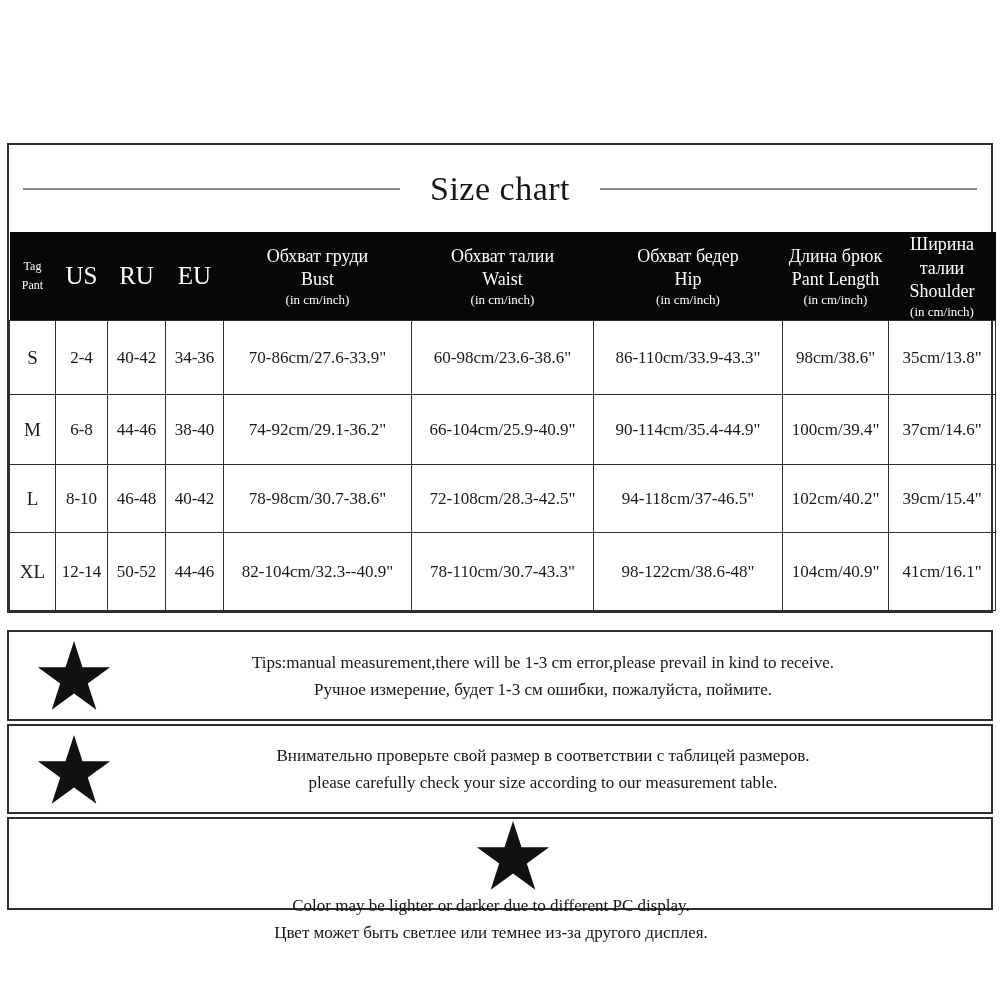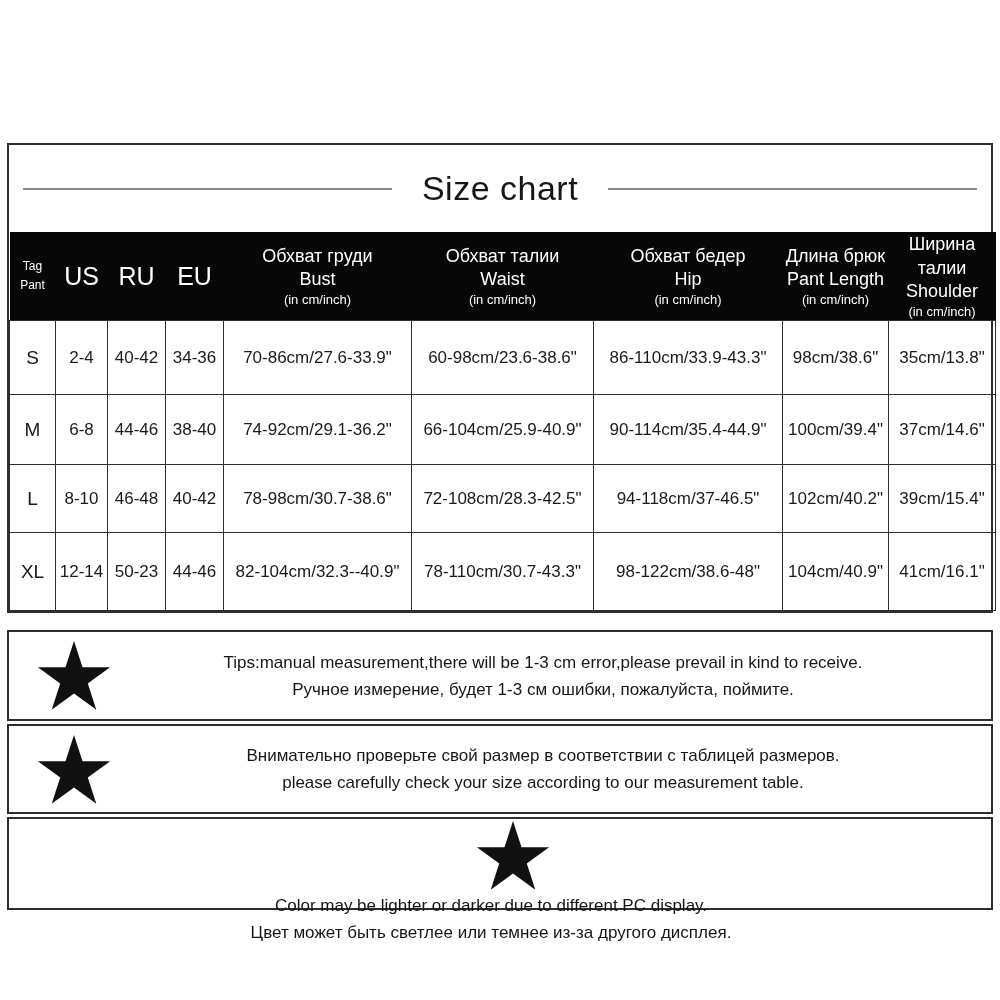--- a/index.html
+++ b/index.html
@@ -1,20 +1,20 @@
 <!DOCTYPE html>
 <html><head>
 <meta charset="utf-8">
 <style>
   html,body{margin:0;padding:0;background:#ffffff;}
   .stage{
     position:relative;
     width:1000px;height:1000px;
     background:#ffffff;
-    font-family:Liberation Sans, sans-serif;
+    font-family:Liberation Serif, serif;
     color:#1a1a1a;
     overflow:hidden;
   }
   .content{position:absolute;left:7px;top:143px;width:986px;}
 
   
   .panel{border:2px solid #2e2e2e;background:#fff;}
   .title-row{height:87px;display:flex;align-items:center;gap:30px;padding:0 14px;}
   .title-line{flex:1;height:2px;background:#8a8a8a;}
   .page-title{margin:0;font-size:34px;font-weight:400;letter-spacing:.5px;color:#161616;white-space:nowrap;}
@@ -142,21 +142,21 @@
               <td>40-42</td>
               <td>78-98cm/30.7-38.6"</td>
               <td>72-108cm/28.3-42.5"</td>
               <td>94-118cm/37-46.5"</td>
               <td>102cm/40.2"</td>
               <td>39cm/15.4"</td>
             </tr>
             <tr>
               <td>XL</td>
               <td>12-14</td>
-              <td>50-23</td>
+              <td>50-52</td>
               <td>44-46</td>
               <td>82-104cm/32.3--40.9"</td>
               <td>78-110cm/30.7-43.3"</td>
               <td>98-122cm/38.6-48"</td>
               <td>104cm/40.9"</td>
               <td>41cm/16.1"</td>
             </tr>
           </tbody>
       </table>
     </div>

